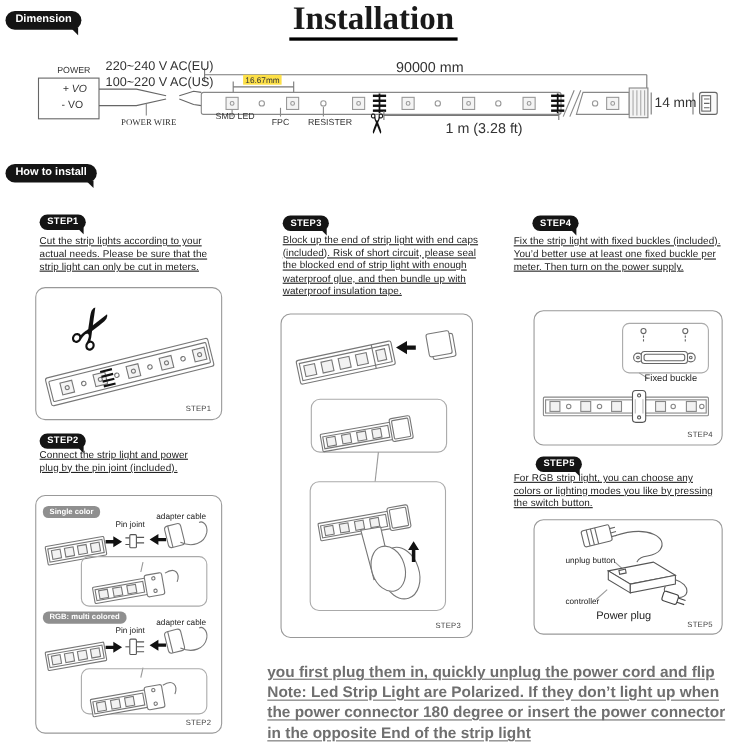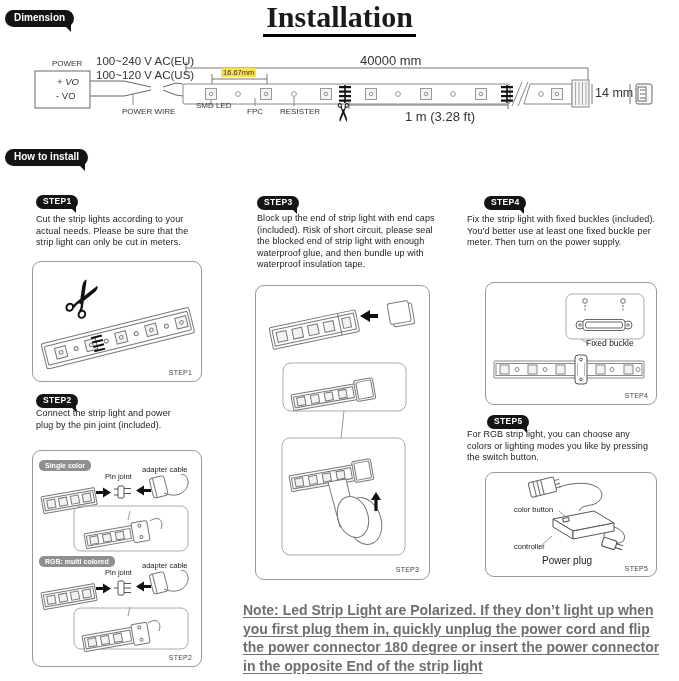--- a/index.html
+++ b/index.html
@@ -12,21 +12,21 @@
   .bubble{position:absolute;background:#141414;color:#fff;font-weight:bold;border-radius:9px;
           padding:3px 9px 4px;font-size:10px;line-height:1;}
   .bubble::after{content:"";position:absolute;bottom:-5px;right:3px;
           border-top:7px solid #141414;border-left:7px solid transparent;}
   .step-badge{position:absolute;background:#141414;color:#fff;font-weight:bold;border-radius:7px;
           padding:1px 7px 2px;font-size:8.5px;line-height:1.3;letter-spacing:.3px;}
   .step-badge::after{content:"";position:absolute;bottom:-4px;right:2px;
           border-top:6px solid #141414;border-left:6px solid transparent;}
   .gray-pill{position:absolute;background:#8f8f8f;color:#fff;font-weight:bold;border-radius:5px;
           padding:1.5px 6px;font-size:7px;line-height:1.2;}
-  .step-text{position:absolute;font-size:9px;line-height:11.5px;color:#222;letter-spacing:.1px;}
+  .step-text{position:absolute;font-size:9px;line-height:11.5px;color:#222;letter-spacing:.1px;text-decoration:underline;}
   .figbox{position:absolute;border:1px solid #999;border-radius:9px;background:#fff;}
   .figlabel{position:absolute;font-size:7px;color:#444;letter-spacing:.2px;}
   .small-label{position:absolute;font-size:7.5px;color:#222;white-space:nowrap;}
   .dim-label{position:absolute;color:#333;white-space:nowrap;}
   .scissors{position:absolute;font-family:"DejaVu Sans",sans-serif;color:#111;line-height:1;}
   .note{position:absolute;left:243px;top:601px;width:436px;font-size:14px;line-height:18.7px;
         font-weight:bold;color:#6f6f6f;}
   .note div{text-decoration:underline;text-underline-offset:2px;}
 </style>
 </head>
@@ -118,24 +118,24 @@
         <rect x="636" y="84" width="16" height="20" rx="2" fill="#fafafa"></rect>
         <rect x="638" y="87" width="8" height="14" fill="#fff"></rect>
         <path d="M640 90 H645 M640 94 H645 M640 98 H645"></path>
       </g>
     </g>
   </svg>
 
   <div class="dim-label" style="left:52px;top:59px;font-size:8px;">POWER</div>
   <div class="dim-label" style="left:57px;top:76px;font-size:9.5px;font-style:italic;">+ VO</div>
   <div class="dim-label" style="left:56px;top:90px;font-size:9.5px;">- VO</div>
-  <div class="dim-label" style="left:96px;top:55px;font-size:11.5px;">100~240 V AC(EU)</div>
-  <div class="dim-label" style="left:96px;top:69px;font-size:11.5px;">100~120 V AC(US)</div>
-  <div class="dim-label" style="left:122px;top:107px;font-size:8px;">POWER WIRE</div>
-  <div class="dim-label" style="left:360px;top:53px;font-size:13px;">40000 mm</div>
+  <div class="dim-label" style="left:96px;top:55px;font-size:11.5px;">220~240 V AC(EU)</div>
+  <div class="dim-label" style="left:96px;top:69px;font-size:11.5px;">100~220 V AC(US)</div>
+  <div class="dim-label" style="left:110px;top:107px;font-size:8px;font-family:Liberation Serif, serif;">POWER WIRE</div>
+  <div class="dim-label" style="left:360px;top:53px;font-size:13px;">90000 mm</div>
   <div class="dim-label" style="left:221px;top:68px;font-size:7.5px;background:#fde047;padding:0 2px;">16.67mm</div>
   <div class="dim-label" style="left:196px;top:101px;font-size:8px;">SMD LED</div>
   <div class="dim-label" style="left:247px;top:107px;font-size:8px;">FPC</div>
   <div class="dim-label" style="left:280px;top:107px;font-size:8px;">RESISTER</div>
   <div class="scissors" style="left:332px;top:100px;font-size:25px;transform:rotate(90deg);">✂</div>
   <div class="dim-label" style="left:405px;top:109px;font-size:13px;">1 m (3.28 ft)</div>
   <div class="dim-label" style="left:595px;top:86px;font-size:12.5px;">14 mm</div>
 
   <div class="bubble" style="left:5px;top:149px;">How to install</div>
 
@@ -373,26 +373,26 @@
           <rect x="77" y="45" width="6" height="3.5" transform="rotate(-11 80 47)"></rect>
         </g>
         <path d="M56 72 L66 63" stroke="#999"></path>
         <path d="M128 54 C142 58 142 72 128 70 C120 69 116 64 119 60"></path>
         <g transform="translate(118,64) rotate(18)" stroke="#444">
           <rect width="14" height="9" rx="2" fill="#fff"></rect>
             <path d="M14 2.5 h7 M14 6.5 h7"></path>
         </g>
       </g>
     </svg>
-    <div class="small-label" style="left:28px;top:32px;">color button</div>
+    <div class="small-label" style="left:28px;top:32px;">unplug button</div>
     <div class="small-label" style="left:28px;top:69px;">controller</div>
     <div class="small-label" style="left:56px;top:82px;font-size:10px;text-align:center;">Power plug</div>
     <div class="figlabel" style="right:8px;bottom:4px;">STEP5</div>
   </div>
 
   <div class="note">
+    <div>you first plug them in, quickly unplug the power cord and flip</div>
     <div>Note: Led Strip Light are Polarized. If they don’t light up when</div>
-    <div>you first plug them in, quickly unplug the power cord and flip</div>
     <div>the power connector 180 degree or insert the power connector</div>
     <div>in the opposite End of the strip light</div>
   </div>
 
 </div>
 
 </body></html>

